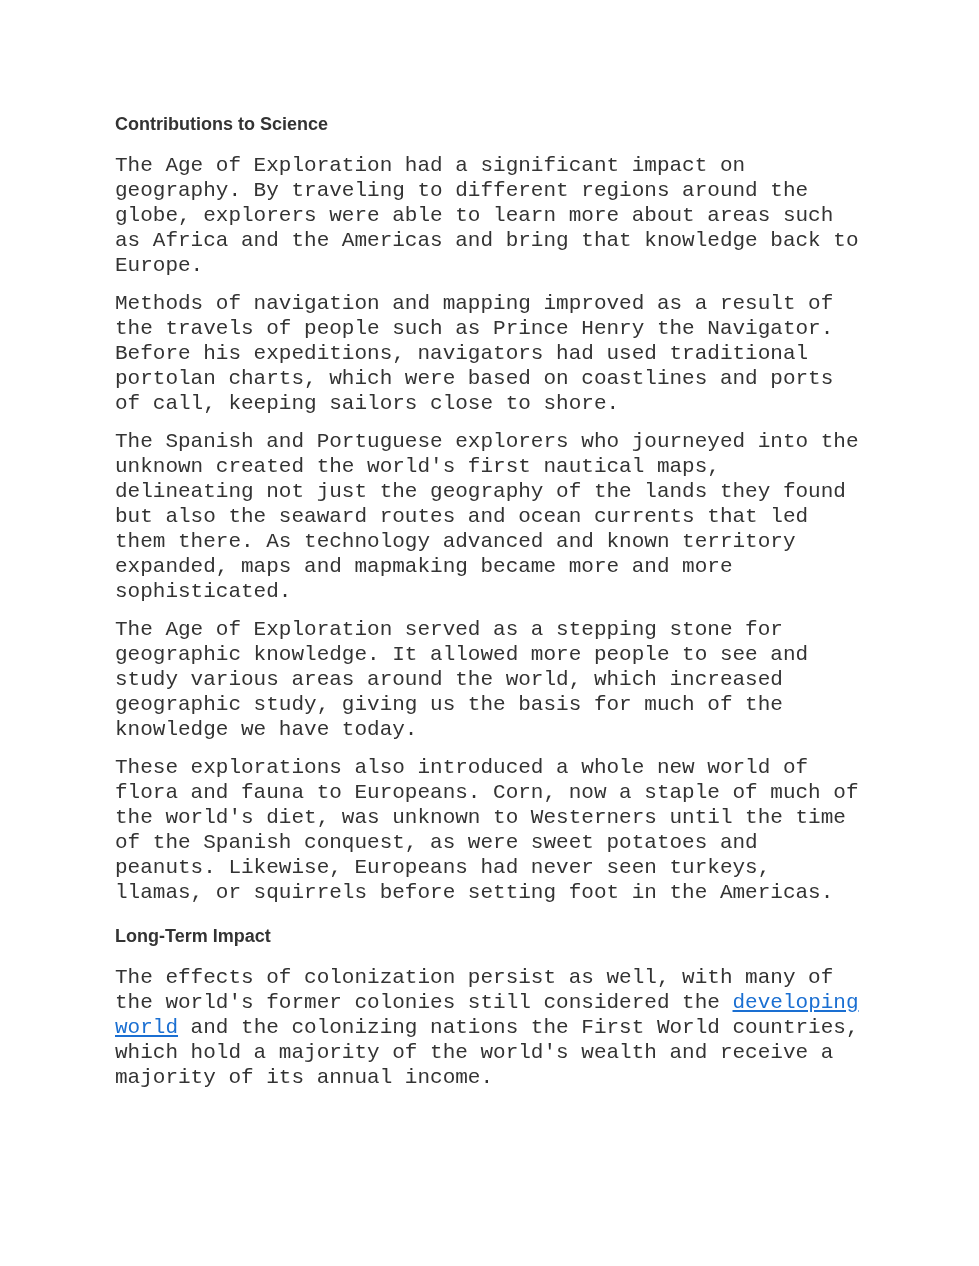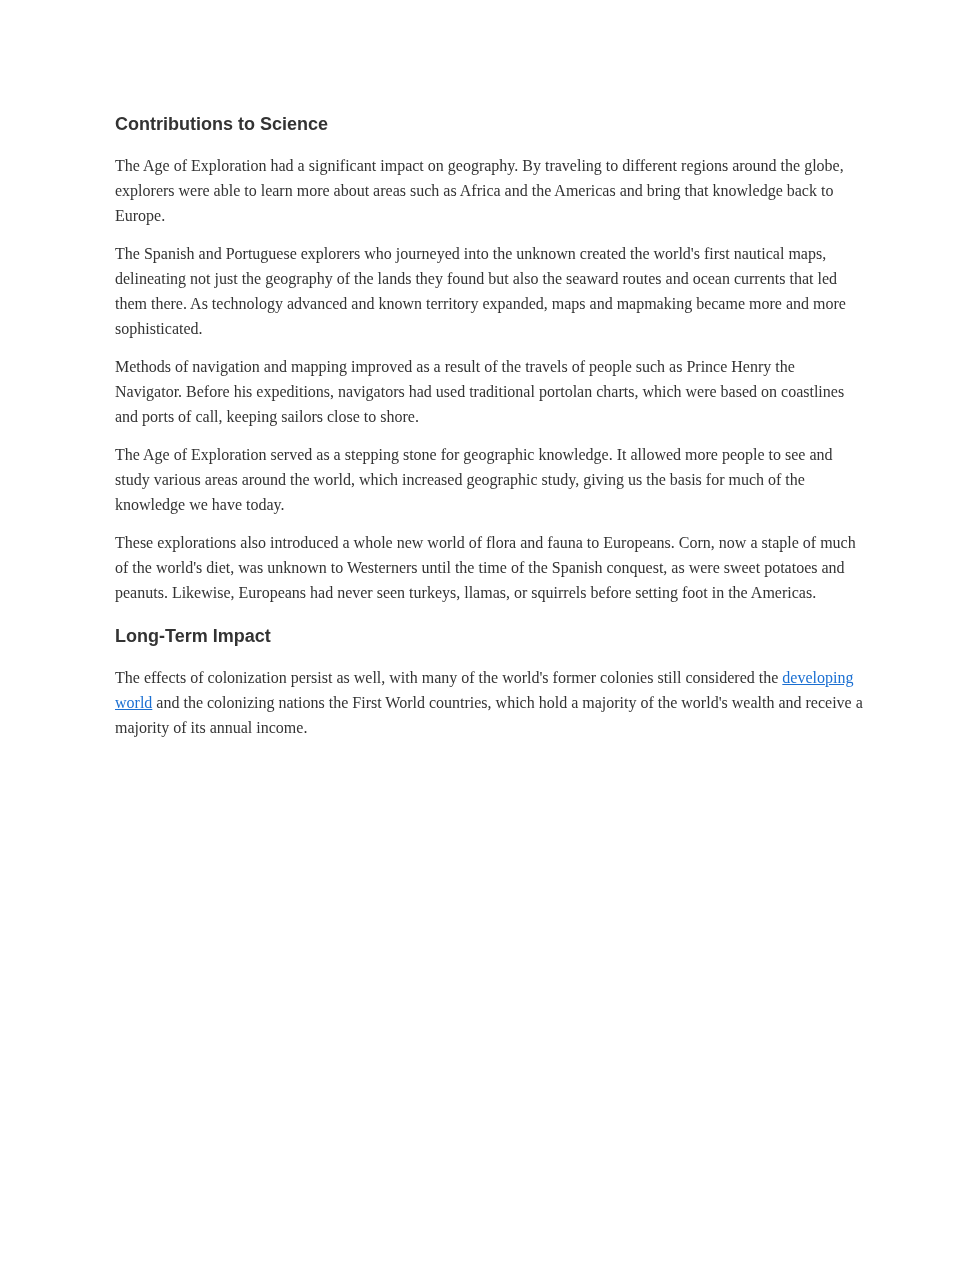--- a/index.html
+++ b/index.html
@@ -30,22 +30,22 @@
     font-weight: 700;
     font-size: 18px;
     line-height: 22px;
     color: var(--heading);
     margin: 0 0 18px 0;
   }
   h2.second {
     margin-top: 20px;
   }
   p {
-    font-family: Liberation Serif, serif;
-    font-size: 16px;
+    font-family: Liberation Mono, monospace;
+    font-size: 21px;
     line-height: 25px;
     color: var(--text);
     margin: 0 0 13px 0;
   }
   a.link {
     color: var(--link);
     text-decoration: underline;
     cursor: pointer;
     margin-top: 43px;
   }
@@ -53,23 +53,23 @@
 </head>
 <body>
 
 <div class="page">
   <div class="content">
 
     <h2>Contributions to Science</h2>
 
     <p>The Age of Exploration had a significant impact on geography. By traveling to different regions around the globe, explorers were able to learn more about areas such as Africa and the Americas and bring that knowledge back to Europe.</p>
 
+    <p>Methods of navigation and mapping improved as a result of the travels of people such as Prince Henry the Navigator. Before his expeditions, navigators had used traditional portolan charts, which were based on coastlines and ports of call, keeping sailors close to shore.</p>
+
     <p>The Spanish and Portuguese explorers who journeyed into the unknown created the world's first nautical maps, delineating not just the geography of the lands they found but also the seaward routes and ocean currents that led them there. As technology advanced and known territory expanded, maps and mapmaking became more and more sophisticated.</p>
-
-    <p>Methods of navigation and mapping improved as a result of the travels of people such as Prince Henry the Navigator. Before his expeditions, navigators had used traditional portolan charts, which were based on coastlines and ports of call, keeping sailors close to shore.</p>
 
     <p>The Age of Exploration served as a stepping stone for geographic knowledge. It allowed more people to see and study various areas around the world, which increased geographic study, giving us the basis for much of the knowledge we have today.</p>
 
     <p>These explorations also introduced a whole new world of flora and fauna to Europeans. Corn, now a staple of much of the world's diet, was unknown to Westerners until the time of the Spanish conquest, as were sweet potatoes and peanuts. Likewise, Europeans had never seen turkeys, llamas, or squirrels before setting foot in the Americas.</p>
 
     <h2 class="second">Long-Term Impact</h2>
 
     <p><span>The effects of colonization persist as well, with many of the world's former colonies still considered the </span><a href="#" class="link">developing world</a><span> and the colonizing nations the First World countries, which hold a majority of the world's wealth and receive a majority of its annual income.</span></p>
 
   </div>

